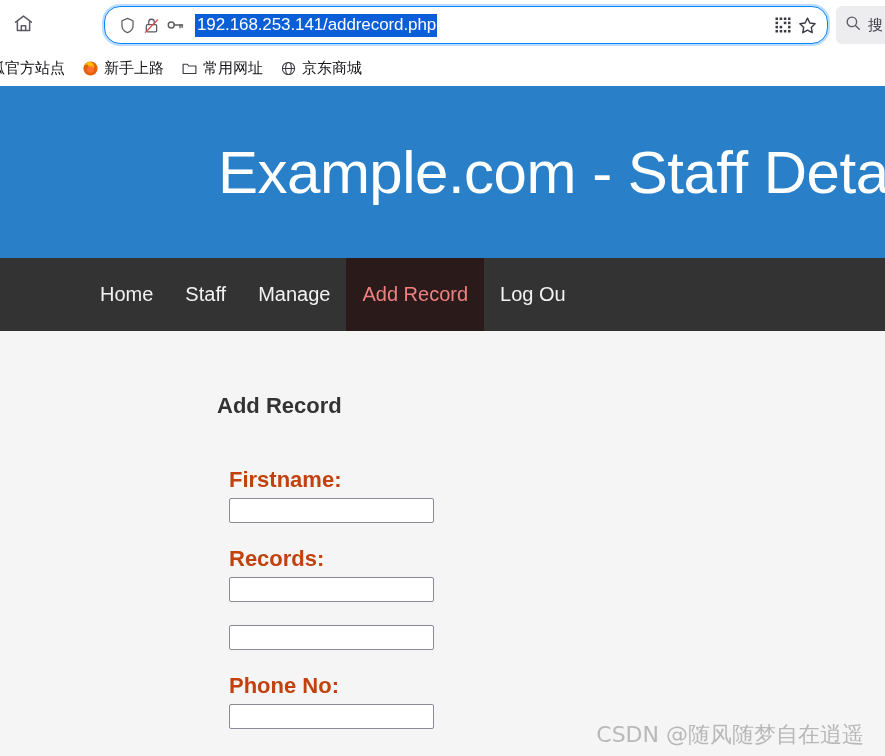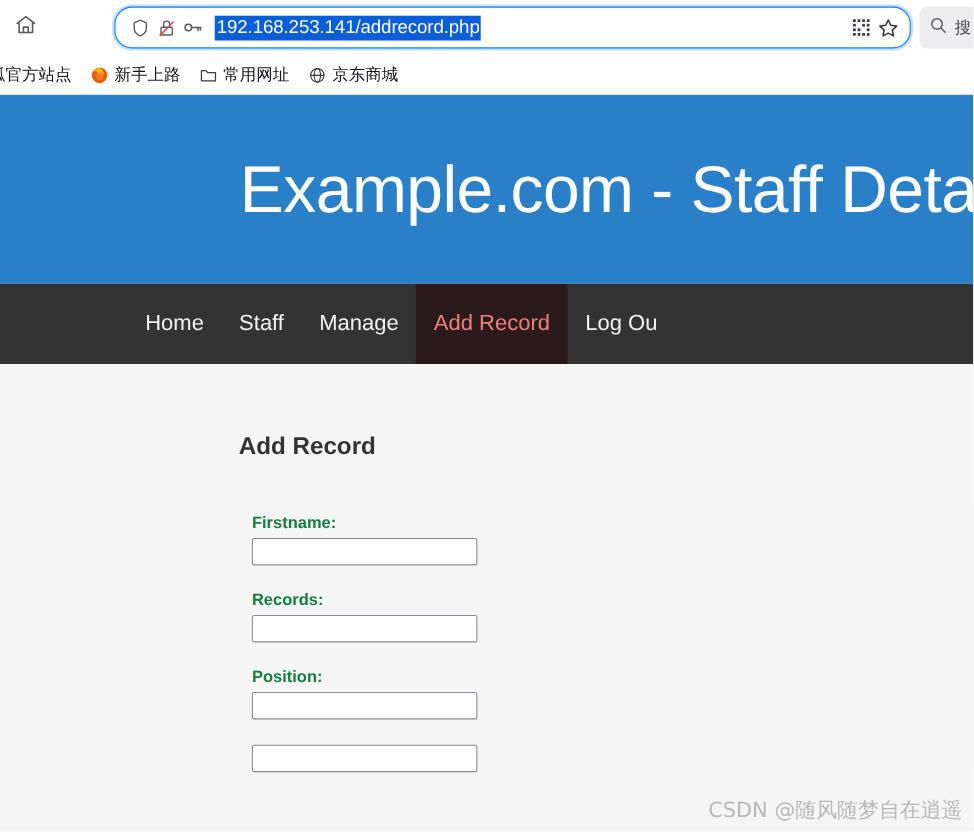--- a/index.html
+++ b/index.html
@@ -159,21 +159,21 @@
     white-space: nowrap;
     margin-left: 218px;
     letter-spacing: -0.5px;
   }
 
   .site-nav {
     height: 73px;
     background: #333333;
     display: flex;
     align-items: stretch;
-    padding-left: 116px;
+    padding-left: 84px;
     overflow: hidden;
   }
   .nav-item {
     display: flex;
     align-items: center;
     padding: 0 16px;
     color: #f2f2f2;
     font-size: 20px;
     white-space: nowrap;
   }
@@ -200,43 +200,43 @@
   .form-fields {
     margin-left: 229px;
     padding-top: 48px;
   }
 
   .field {
     margin-bottom: 23px;
   }
   .field-label {
     display: block;
-    font-size: 15px;
+    font-size: 22px;
     font-weight: bold;
-    color: #15803d;
+    color: #c2410c;
     margin-bottom: 5px;
   }
   .field-input {
     width: 205px;
     height: 25px;
     background: #ffffff;
     border: 1px solid #8a8a99;
     border-radius: 2px;
     font-size: 14px;
     font-family: "Liberation Sans", sans-serif;
     padding: 0 4px;
     color: #000000;
     outline: none;
   }
 
   .watermark {
     position: absolute;
-    right: 10px;
+    right: 21px;
     bottom: 6px;
-    font-size: 19px;
+    font-size: 22px;
     color: #b8b8b8;
     white-space: nowrap;
     font-family: "DejaVu Sans", sans-serif;
   }
 </style>
 </head>
 <body>
 
 <div class="browser-chrome">
 
@@ -379,25 +379,25 @@
         <label class="field-label">Firstname:</label>
         <input class="field-input" type="text" value="" style="">
       </div>
 
       <div class="field">
         <label class="field-label">Records:</label>
         <input class="field-input" type="text" value="" style="">
       </div>
 
       <div class="field">
-        <label class="field-label">Position:</label>
         <input class="field-input" type="text" value="" style="">
       </div>
 
       <div class="field">
+        <label class="field-label">Phone No:</label>
         <input class="field-input" type="text" value="" style="">
       </div>
 
     </form>
 
     <div class="watermark">CSDN @随风随梦自在逍遥</div>
 
   </div>
 </div>
 

